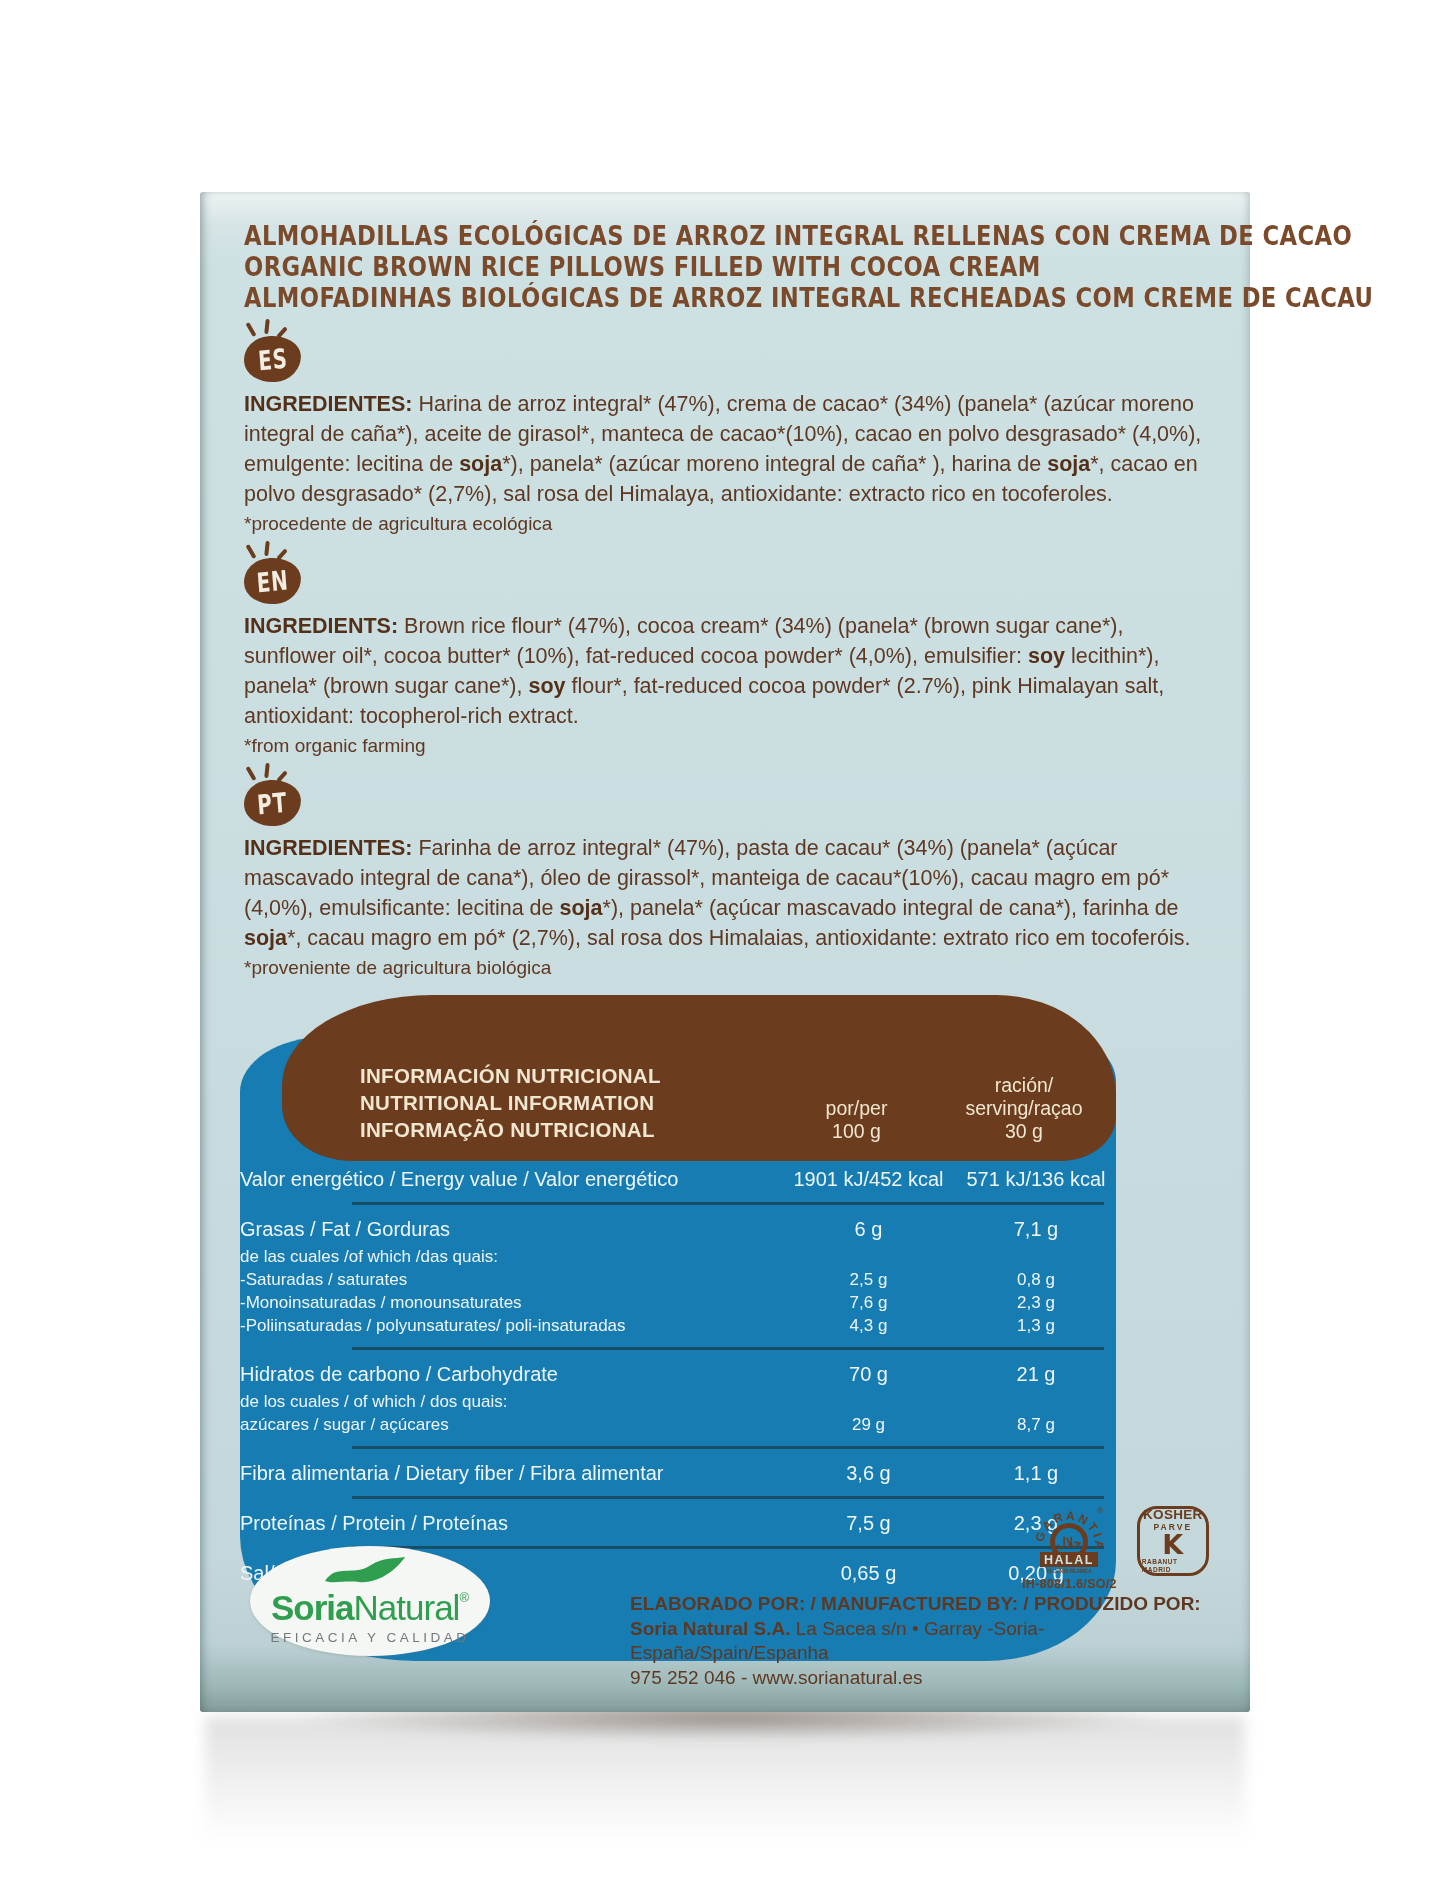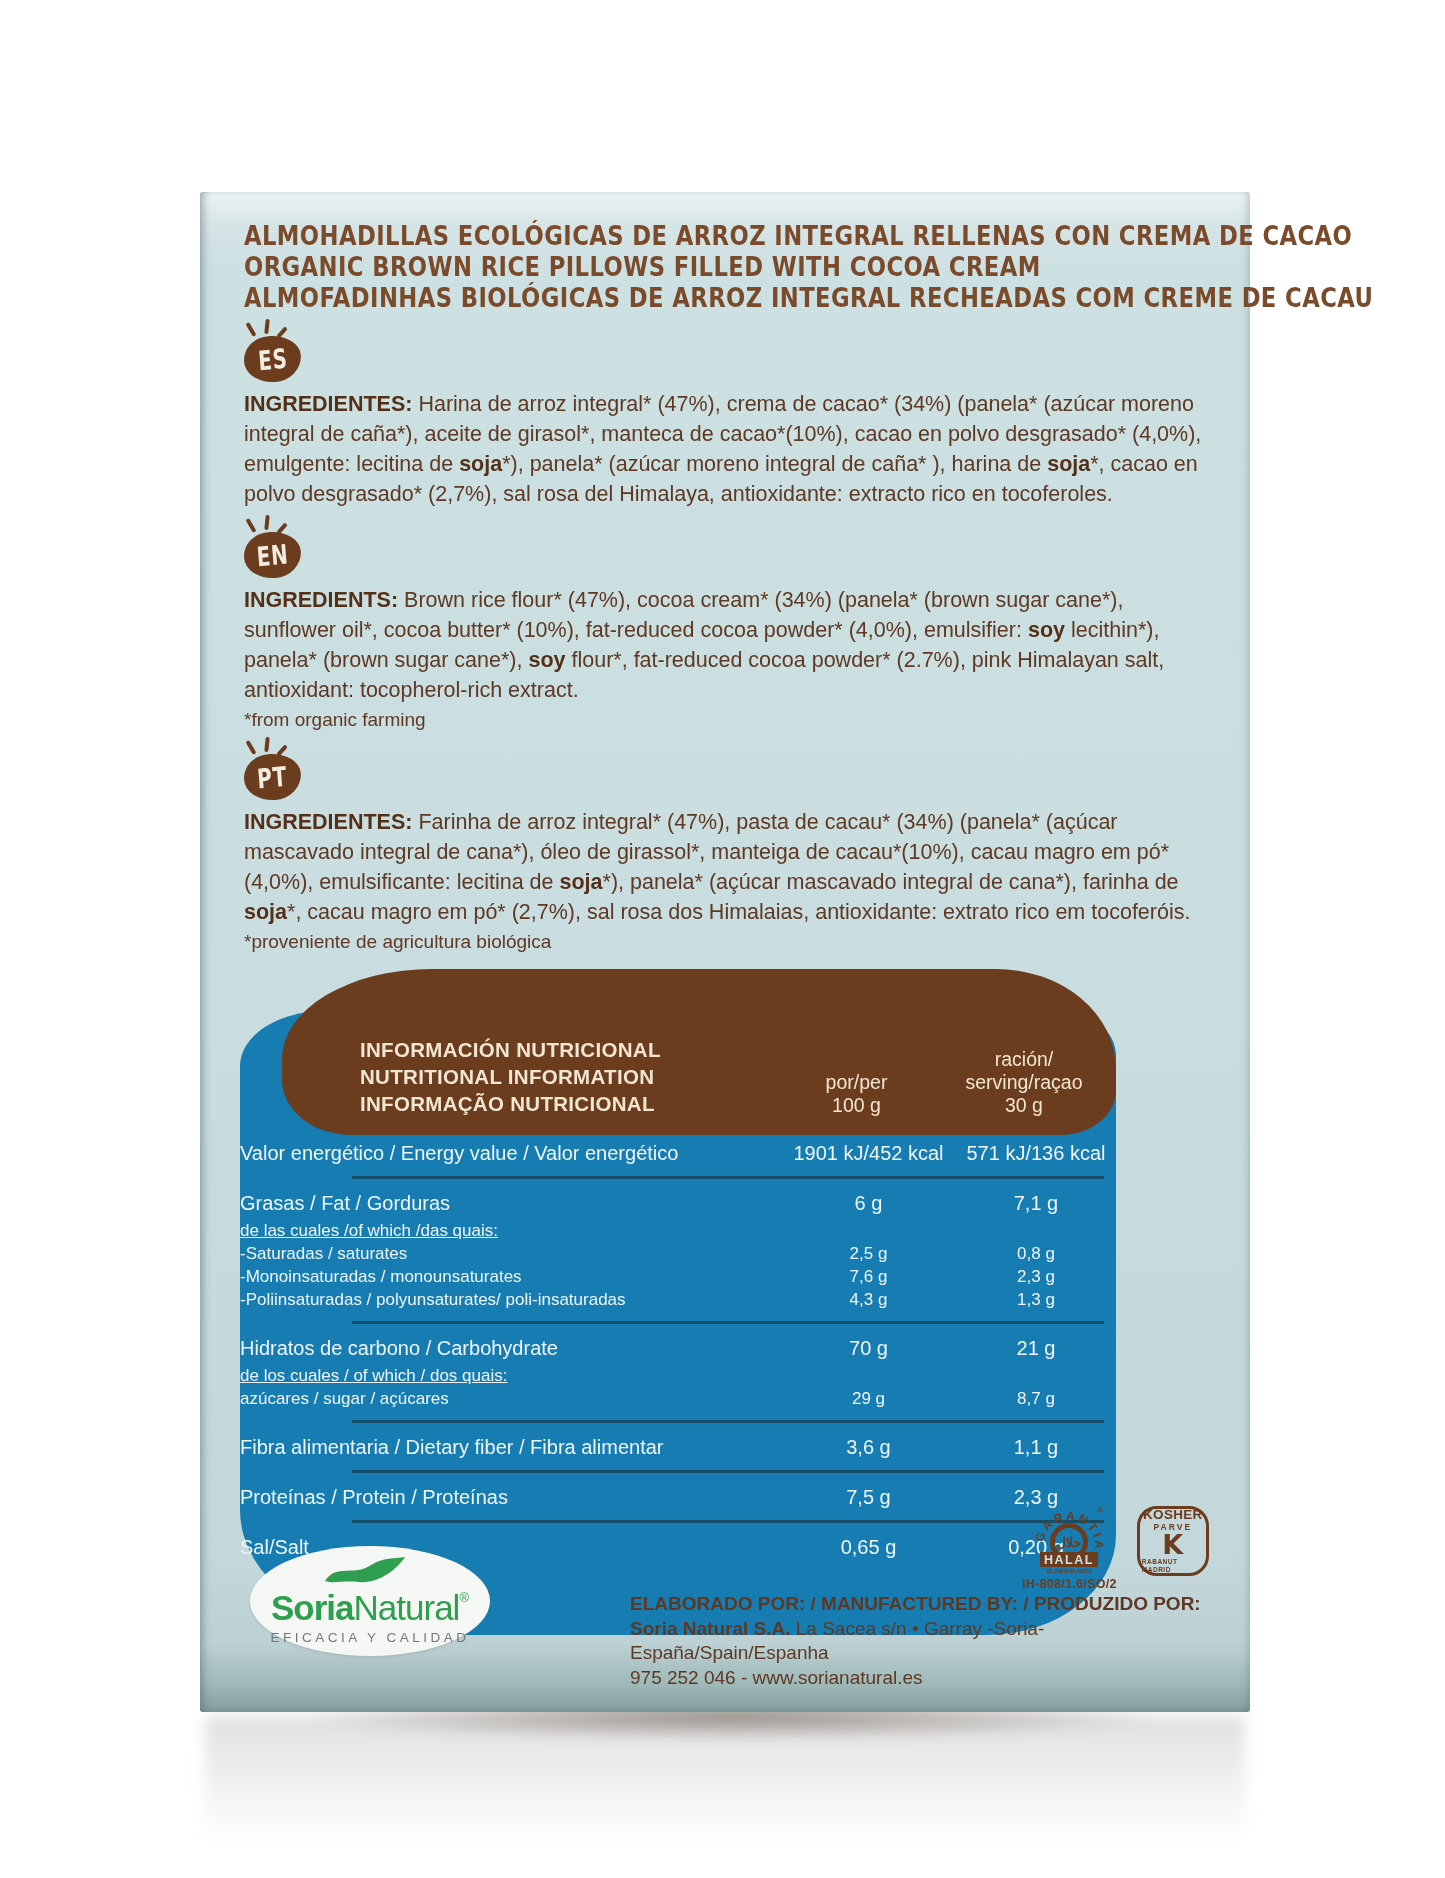--- a/index.html
+++ b/index.html
@@ -63,21 +63,21 @@
     border-radius:150px 120px 55px 70px / 90px 100px 45px 55px;
   }
   .n-inner{position:relative;padding-bottom:70px;border-radius:28px;}
   .n-grid{display:grid;grid-template-columns:1fr 175px 160px;align-items:center;padding-left:120px;padding-right:12px;}
   .n-head{min-height:166px;box-sizing:border-box;align-items:end;padding-top:36px;padding-bottom:18px;color:#f1e6d0;}
   .h-titles{font-weight:bold;font-size:20.5px;line-height:27px;letter-spacing:.3px;}
   .h-col{text-align:center;font-size:19.5px;line-height:23px;}
   .n-row{color:#eef6fa;}
   .n-row .val{text-align:center;}
   .row-main{font-size:20px;line-height:22px;padding:7px 0;}
-  .row-subhead{font-size:17px;line-height:19px;padding:0 0 2px;text-decoration:underline;}
+  .row-subhead{font-size:17px;line-height:19px;padding:0 0 2px;}
   .row-sub{font-size:17px;line-height:19px;padding:2px 0;}
   .n-div{border-top:3px solid #164e68;margin:3px 12px 3px 112px;}
   .pad-t{padding-top:10px;}
   .pad-b{padding-bottom:9px;}
 
   
   .bottom{position:absolute;left:44px;top:1308px;right:40px;height:210px;}
   .certs{position:absolute;left:778px;top:0;display:flex;align-items:flex-end;gap:20px;}
   .halal{display:flex;flex-direction:column;align-items:center;}
   .halal-code{font-size:12.5px;color:#6b3c1e;font-weight:bold;margin-top:1px;letter-spacing:.3px;}
@@ -121,20 +121,21 @@
     <div class="lang">
       <div class="badge-wrap">
         <span class="ray r1"></span>
         <span class="ray r2"></span>
         <span class="ray r3"></span>
         <div class="badge">
             <span>ES</span>
           </div>
       </div>
       <p class="ingredients" style="margin:8px 0 0"><b>INGREDIENTES:</b><span> Harina de arroz integral* (47%), crema de cacao* (34%) (panela* (azúcar moreno integral de caña*), aceite de girasol*, manteca de cacao*(10%), cacao en polvo desgrasado* (4,0%), emulgente: lecitina de </span><b>soja</b><span>*), panela* (azúcar moreno integral de caña* ), harina de </span><b>soja</b><span>*, cacao en polvo desgrasado* (2,7%), sal rosa del Himalaya, antioxidante: extracto rico en tocoferoles.</span></p>
+      <div class="footnote">*procedente de agricultura ecológica</div>
     </div>
 
     <div class="lang">
       <div class="badge-wrap">
         <span class="ray r1"></span>
         <span class="ray r2"></span>
         <span class="ray r3"></span>
         <div class="badge">
             <span>EN</span>
           </div>

